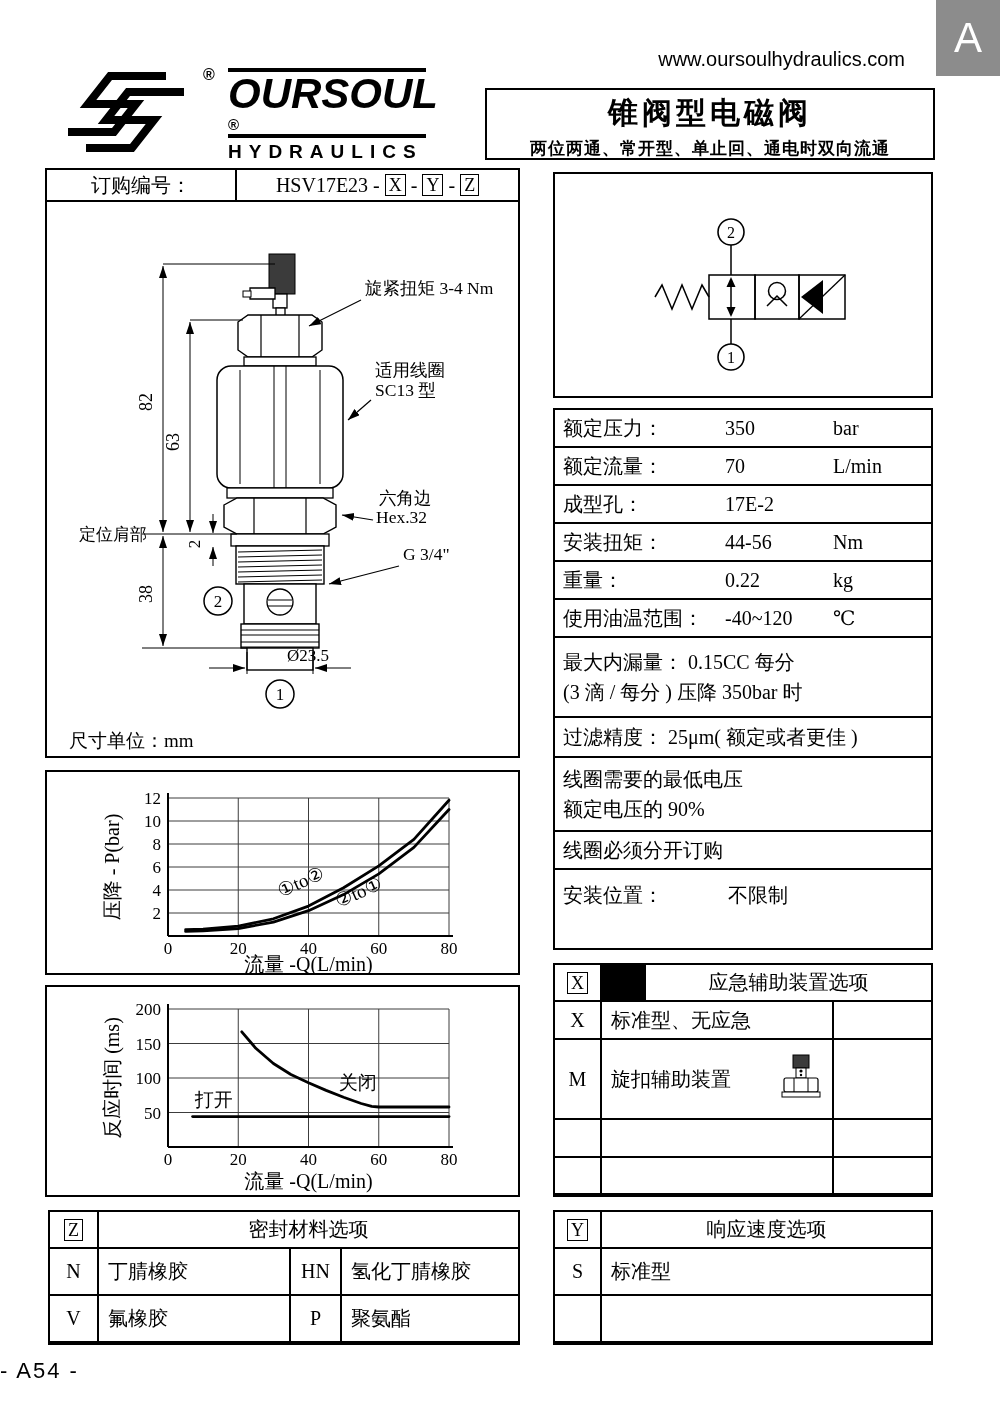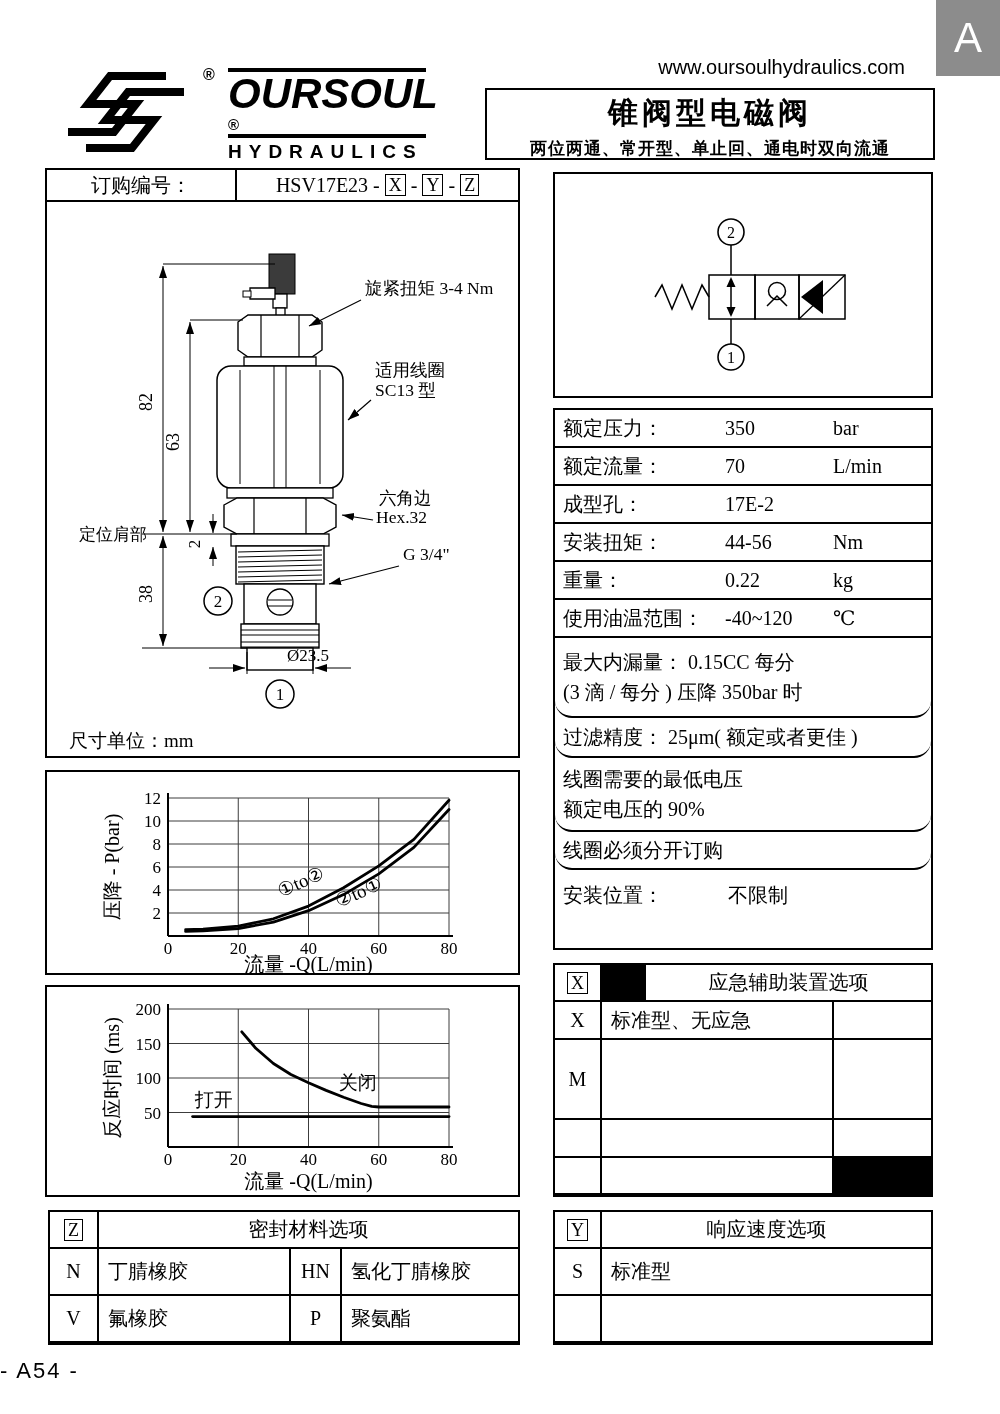--- a/index.html
+++ b/index.html
@@ -4,21 +4,21 @@
 <style>
   html,body{margin:0;padding:0;background:#fff;}
   #page{position:relative;width:1000px;height:1414px;background:#fff;overflow:hidden;
         font-family:"Liberation Serif","DejaVu Serif",serif;color:#000;}
   .abs{position:absolute;}
   .box{position:absolute;border:2px solid #000;background:#fff;box-sizing:border-box;}
   
   .a-tab{position:absolute;left:936px;top:0;width:64px;height:76px;background:#8c8c8c;color:#fff;
          font:400 42px "Liberation Sans",sans-serif;display:flex;align-items:center;justify-content:center;}
   .company{position:absolute;right:95px;top:22px;font:600 19px "Liberation Sans",sans-serif;letter-spacing:2px;}
-  .website{position:absolute;right:95px;top:48px;font:400 20px "Liberation Sans",sans-serif;margin-top:8px;}
+  .website{position:absolute;right:95px;top:48px;font:400 20px "Liberation Sans",sans-serif;}
   .brand-block{position:absolute;left:228px;top:68px;width:212px;}
   .brand-bar{height:4px;background:#000;width:198px;}
   .brand-txt{font:italic 900 42px "Liberation Sans",sans-serif;letter-spacing:0;line-height:44px;display:inline-block;}
   .brand-reg{font:700 15px "Liberation Sans",sans-serif;vertical-align:top;}
   .brand-sub{font:600 19px "Liberation Sans",sans-serif;letter-spacing:7px;margin-top:3px;}
   .glyph-reg{position:absolute;left:203px;top:66px;font:700 16px "Liberation Sans",sans-serif;}
   .title-box{left:485px;top:88px;width:450px;height:72px;text-align:center;}
   .title-main{font-size:30px;font-weight:700;margin-top:3px;letter-spacing:4px;}
   .title-sub{font-size:17px;font-weight:600;margin-top:3px;letter-spacing:1px;}
   
@@ -34,21 +34,21 @@
   
   .sym-box{left:553px;top:172px;width:380px;height:226px;}
   
   .tech{left:553px;top:408px;width:380px;height:542px;display:flex;flex-direction:column;}
   .t-row,.t-head,.t-note{box-sizing:border-box;border-bottom:2px solid #000;}
   .t-head{height:40px;display:flex;align-items:center;justify-content:center;font-size:22px;}
   .t-row{height:38px;display:flex;align-items:center;padding:0 8px;font-size:20px;}
   .t-label{width:162px;}
   .t-val{width:108px;}
   .t-unit{flex:1;}
-  .t-note{padding:3px 8px;font-size:20px;display:flex;align-items:center;border-radius:17px;}
+  .t-note{padding:3px 8px;font-size:20px;display:flex;align-items:center;}
   .preline{white-space:pre-line;line-height:1.5;}
   .t-last{border-bottom:none;}
   
   .gtable{position:absolute;display:grid;gap:2px;background:#000;border:2px solid #000;box-sizing:border-box;}
   .gcell{background:#fff;display:flex;align-items:center;font-size:20px;}
   .gc-center{justify-content:center;}
   .gc-pad{padding-left:9px;}
   .gspan-x{grid-column:2/4;margin-left:44px;}
   .gspan-z{grid-column:2/5;}
   .mcell{position:relative;}
@@ -331,20 +331,33 @@
   <div class="gtable" style="left:553px;top:963px;width:380px;height:234px;
        grid-template-columns:45px 230px 1fr;grid-template-rows:35px 36px 78px 36px 35px;">
     <div class="gcell gc-center">
       <span class="boxed">X</span>
     </div>
     <div class="gcell gc-center gspan-x">应急辅助装置选项</div>
     <div class="gcell gc-center">X</div>
     <div class="gcell gc-pad">标准型、无应急</div>
     <div class="gcell"></div>
     <div class="gcell gc-center">M</div>
+    <div class="gcell gc-pad mcell">
+      <span>旋扣辅助装置</span>
+      <svg class="knob-ic" width="42" height="50" viewBox="0 0 42 50">
+        <rect x="13" y="1" width="16" height="13" fill="#3b3b3b" stroke="#000"></rect>
+        <rect x="16" y="14" width="10" height="10" fill="#fff" stroke="#000"></rect>
+        <circle cx="21" cy="17" r="1.6" fill="#000"></circle>
+        <circle cx="21" cy="21" r="1.2" fill="#000"></circle>
+        <rect x="4" y="24" width="34" height="14" rx="2" fill="#fff" stroke="#000" stroke-width="1.2"></rect>
+        <line x1="14" y1="24" x2="14" y2="38" stroke="#000"></line>
+        <line x1="28" y1="24" x2="28" y2="38" stroke="#000"></line>
+        <rect x="2" y="38" width="38" height="5" fill="#fff" stroke="#000"></rect>
+      </svg>
+    </div>
     <div class="gcell"></div>
     <div class="gcell gc-center"></div>
     <div class="gcell gc-pad"></div>
     <div class="gcell"></div>
     <div class="gcell gc-center"></div>
     <div class="gcell gc-pad"></div>
     <div class="gcell"></div>
   </div>
 
   <div class="gtable" style="left:48px;top:1210px;width:472px;height:135px;

